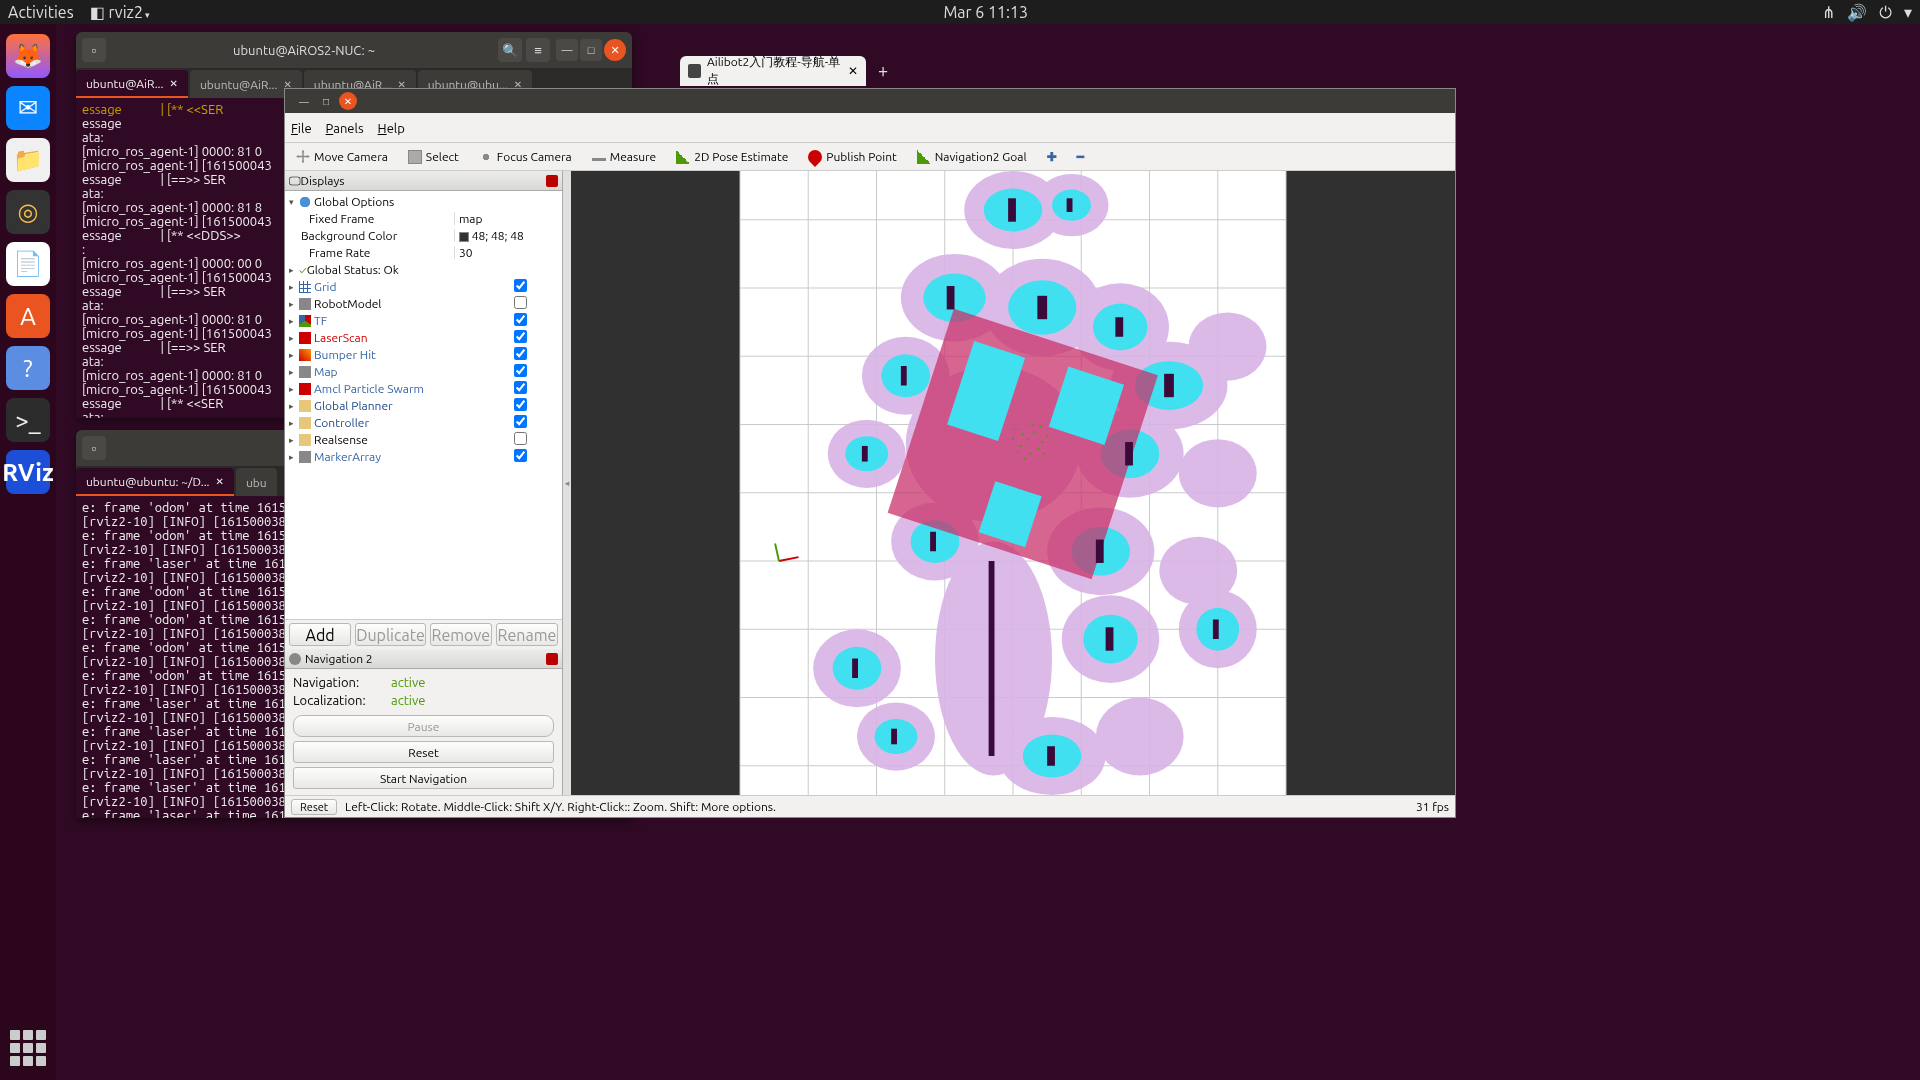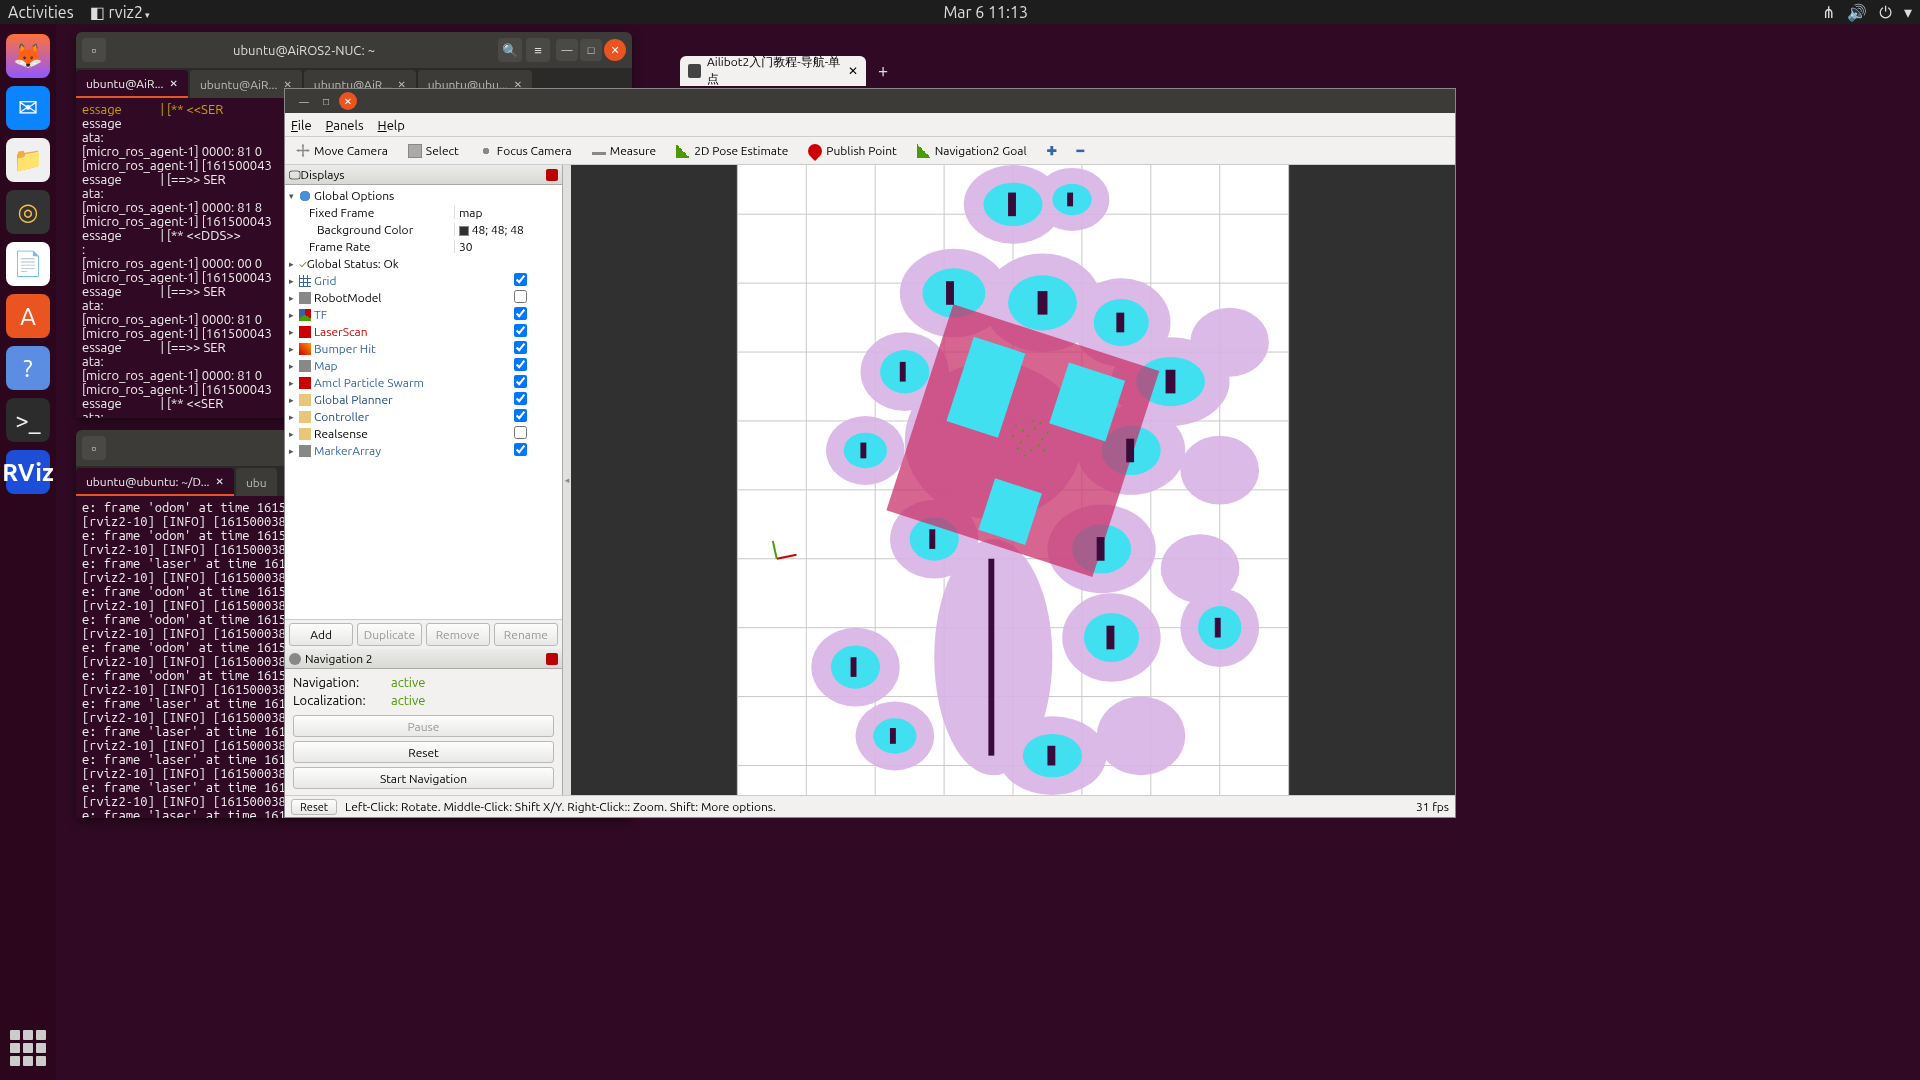--- a/index.html
+++ b/index.html
@@ -52,21 +52,21 @@
 .browtab .fav { width:14px; height:14px; background:#444; border-radius:2px; }
 .browtab .x { margin-left:auto; font-size:12px; cursor:pointer; }
 .browadd { position:absolute; left:872px; top:60px; width:22px; height:22px; color:#ddd; font-size:18px; text-align:center; cursor:pointer;}
 
 
 .rviz { position:absolute; left:284px; top:88px; width:1172px; height:730px; background:#f2f1f0; border:1px solid #888; display:flex; flex-direction:column;}
 .rvtitle { height:24px; background:#3c3b37; color:#ddd; display:flex; align-items:center; padding:0 6px; font-size:13px;}
 .rvtitle .t { flex:1; text-align:center; }
 .rvtitle .wbtn { width:18px; height:18px; margin-left:4px; display:flex; align-items:center; justify-content:center; font-size:10px; cursor:pointer;}
 .rvtitle .wbtn.cl { background:#e95420; border-radius:50%; color:#fff;}
-.rvmenu { height:24px; background:#f2f1f0; display:flex; align-items:center; padding:0 6px; gap:14px; font-size:13px; border-bottom:1px solid #ccc;}
+.rvmenu { height:30px; background:#f2f1f0; display:flex; align-items:center; padding:0 6px; gap:14px; font-size:13px; border-bottom:1px solid #ccc;}
 .rvmenu span { cursor:pointer; }
 .rvmenu span u { text-decoration:underline; }
 .rvtoolbar { height:28px; background:#f2f1f0; display:flex; align-items:center; padding:0 4px; gap:6px; border-bottom:1px solid #ccc;}
 .tbtn { display:flex; align-items:center; gap:4px; padding:2px 6px; border:1px solid transparent; border-radius:3px; font-size:12px; cursor:pointer;}
 .ticon2 { width:14px; height:14px; display:inline-block; }
 .ic-move{background:linear-gradient(#888,#888);clip-path:polygon(50% 0,60% 20%,55% 20%,55% 45%,80% 45%,80% 40%,100% 50%,80% 60%,80% 55%,55% 55%,55% 80%,60% 80%,50% 100%,40% 80%,45% 80%,45% 55%,20% 55%,20% 60%,0 50%,20% 40%,20% 45%,45% 45%,45% 20%,40% 20%);}
 .ic-select{background:#aaa;border:1px solid #888;}
 .ic-focus{background:radial-gradient(circle,#888 30%,transparent 32%);}
 .ic-measure{background:linear-gradient(90deg,#888,#888);height:3px;margin-top:5px;}
 .ic-2d{background:linear-gradient(45deg,#4e9a06 50%,transparent 50%);}
@@ -95,31 +95,31 @@
 .ico-grid{background:repeating-linear-gradient(0deg,#3465a4 0 1px,transparent 1px 4px),repeating-linear-gradient(90deg,#3465a4 0 1px,transparent 1px 4px);}
 .ico-robot{background:#888;}
 .ico-tf{background:conic-gradient(#cc0000 0 120deg,#4e9a06 120deg 240deg,#3465a4 240deg);}
 .ico-laser{background:linear-gradient(#cc0000,#cc0000);}
 .ico-bump{background:linear-gradient(45deg,#cc0000,#f90);}
 .ico-map{background:#888;}
 .ico-amcl{background:radial-gradient(#cc0000,#cc0000);}
 .ico-folder{background:#e8c67a;}
 
 .btnrow { height:30px; display:flex; gap:4px; padding:3px 4px; background:#f2f1f0; border-top:1px solid #ccc;}
-.btnrow button { flex:1; font-size:12px; background:linear-gradient(#fdfdfc,#e8e8e6); border:1px solid #b8b8b4; border-radius:3px; cursor:pointer;}
+.btnrow button { flex:1; font-size:16px; background:linear-gradient(#fdfdfc,#e8e8e6); border:1px solid #b8b8b4; border-radius:3px; cursor:pointer;}
 .btnrow button:disabled { color:#999; cursor:default;}
 
 .nav2panel { background:#f2f1f0;}
 .nav2panel .dpanelhead .ico { width:12px;height:12px;background:radial-gradient(#888,#888);border-radius:50%;margin-right:4px;}
 .nav2body { padding:6px 8px; font-size:13px;}
 .nav2body .line{display:flex;gap:8px;margin-bottom:4px;}
 .nav2body .lbl{font-weight:normal;width:90px;}
 .nav2body .stat{color:#4e9a06;}
 .nav2body button{width:100%;height:22px;margin-top:4px;background:linear-gradient(#fdfdfc,#e8e8e6);border:1px solid #b8b8b4;border-radius:3px;font-size:12px;cursor:pointer;}
-.nav2body button:disabled{color:#999;}
+.nav2body button:disabled{color:#999;border-radius:9px;}
 
 .splitter{width:8px;background:#e0e0de;display:flex;align-items:center;justify-content:center;cursor:col-resize;}
 .splitter span{font-size:9px;color:#888;}
 
 .rvview { flex:1; background:#303030; position:relative; overflow:hidden;}
 .rvview svg { width:100%; height:100%; }
 
 .rvstatus { height:22px; background:#f2f1f0; border-top:1px solid #ccc; display:flex; align-items:center; padding:0 6px; font-size:12px;}
 .rvstatus button { font-size:11px; padding:1px 8px; margin-right:8px; background:linear-gradient(#fdfdfc,#e8e8e6); border:1px solid #b8b8b4; border-radius:3px; cursor:pointer;}
 .rvstatus .fps { margin-left:auto;}
@@ -329,21 +329,21 @@
         <div class="row">
             <span class="arrow">▾</span>
             <span class="bullet ico-globe"></span>
             <span class="name">Global Options</span>
             <span class="val"></span>
           </div>
         <div class="row" style="padding-left:24px">
             <span class="name">Fixed Frame</span>
             <span class="val">map</span>
           </div>
-        <div class="row" style="padding-left:32px">
+        <div class="row" style="padding-left:16px">
             <span class="name">Background Color</span>
             <span class="val"><span style="display:inline-block;width:10px;height:10px;background:#303030;border:1px solid #888;vertical-align:middle"></span> <span>48; 48; 48</span></span>
           </div>
         <div class="row" style="padding-left:24px">
             <span class="name">Frame Rate</span>
             <span class="val">30</span>
           </div>
         <div class="row">
             <span class="arrow">▸</span>
             <span class="ico-check">✓</span>

